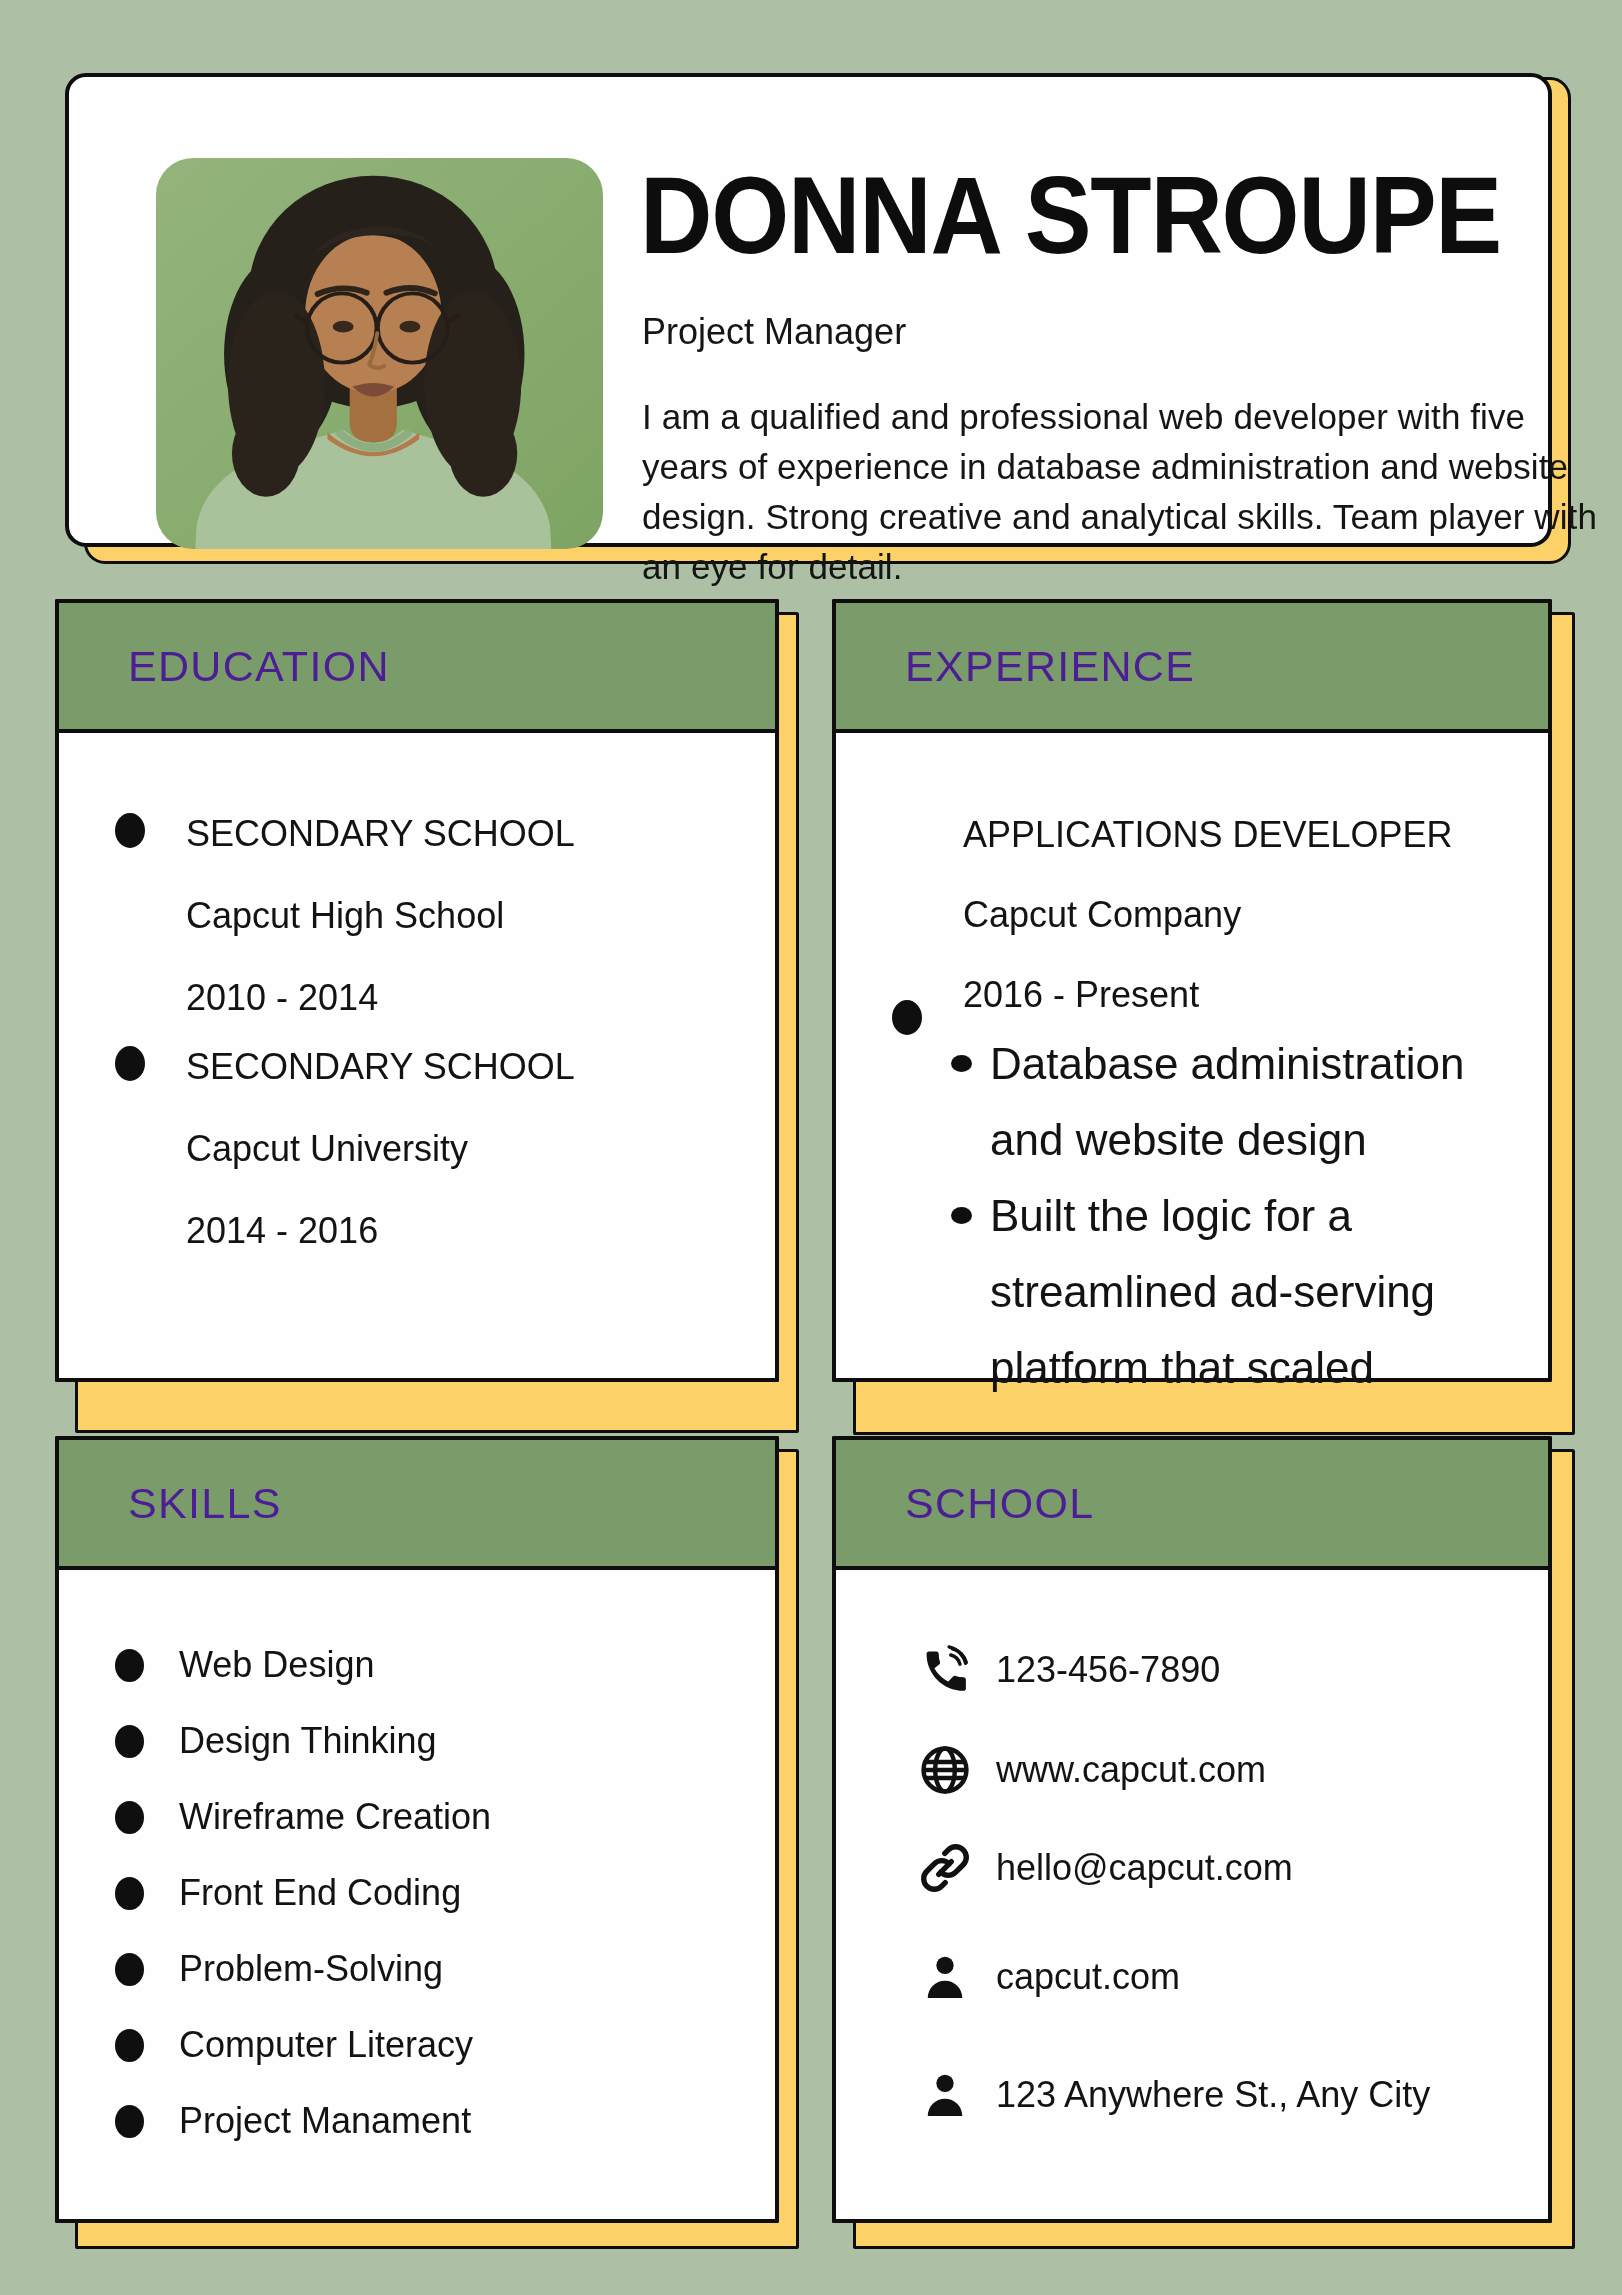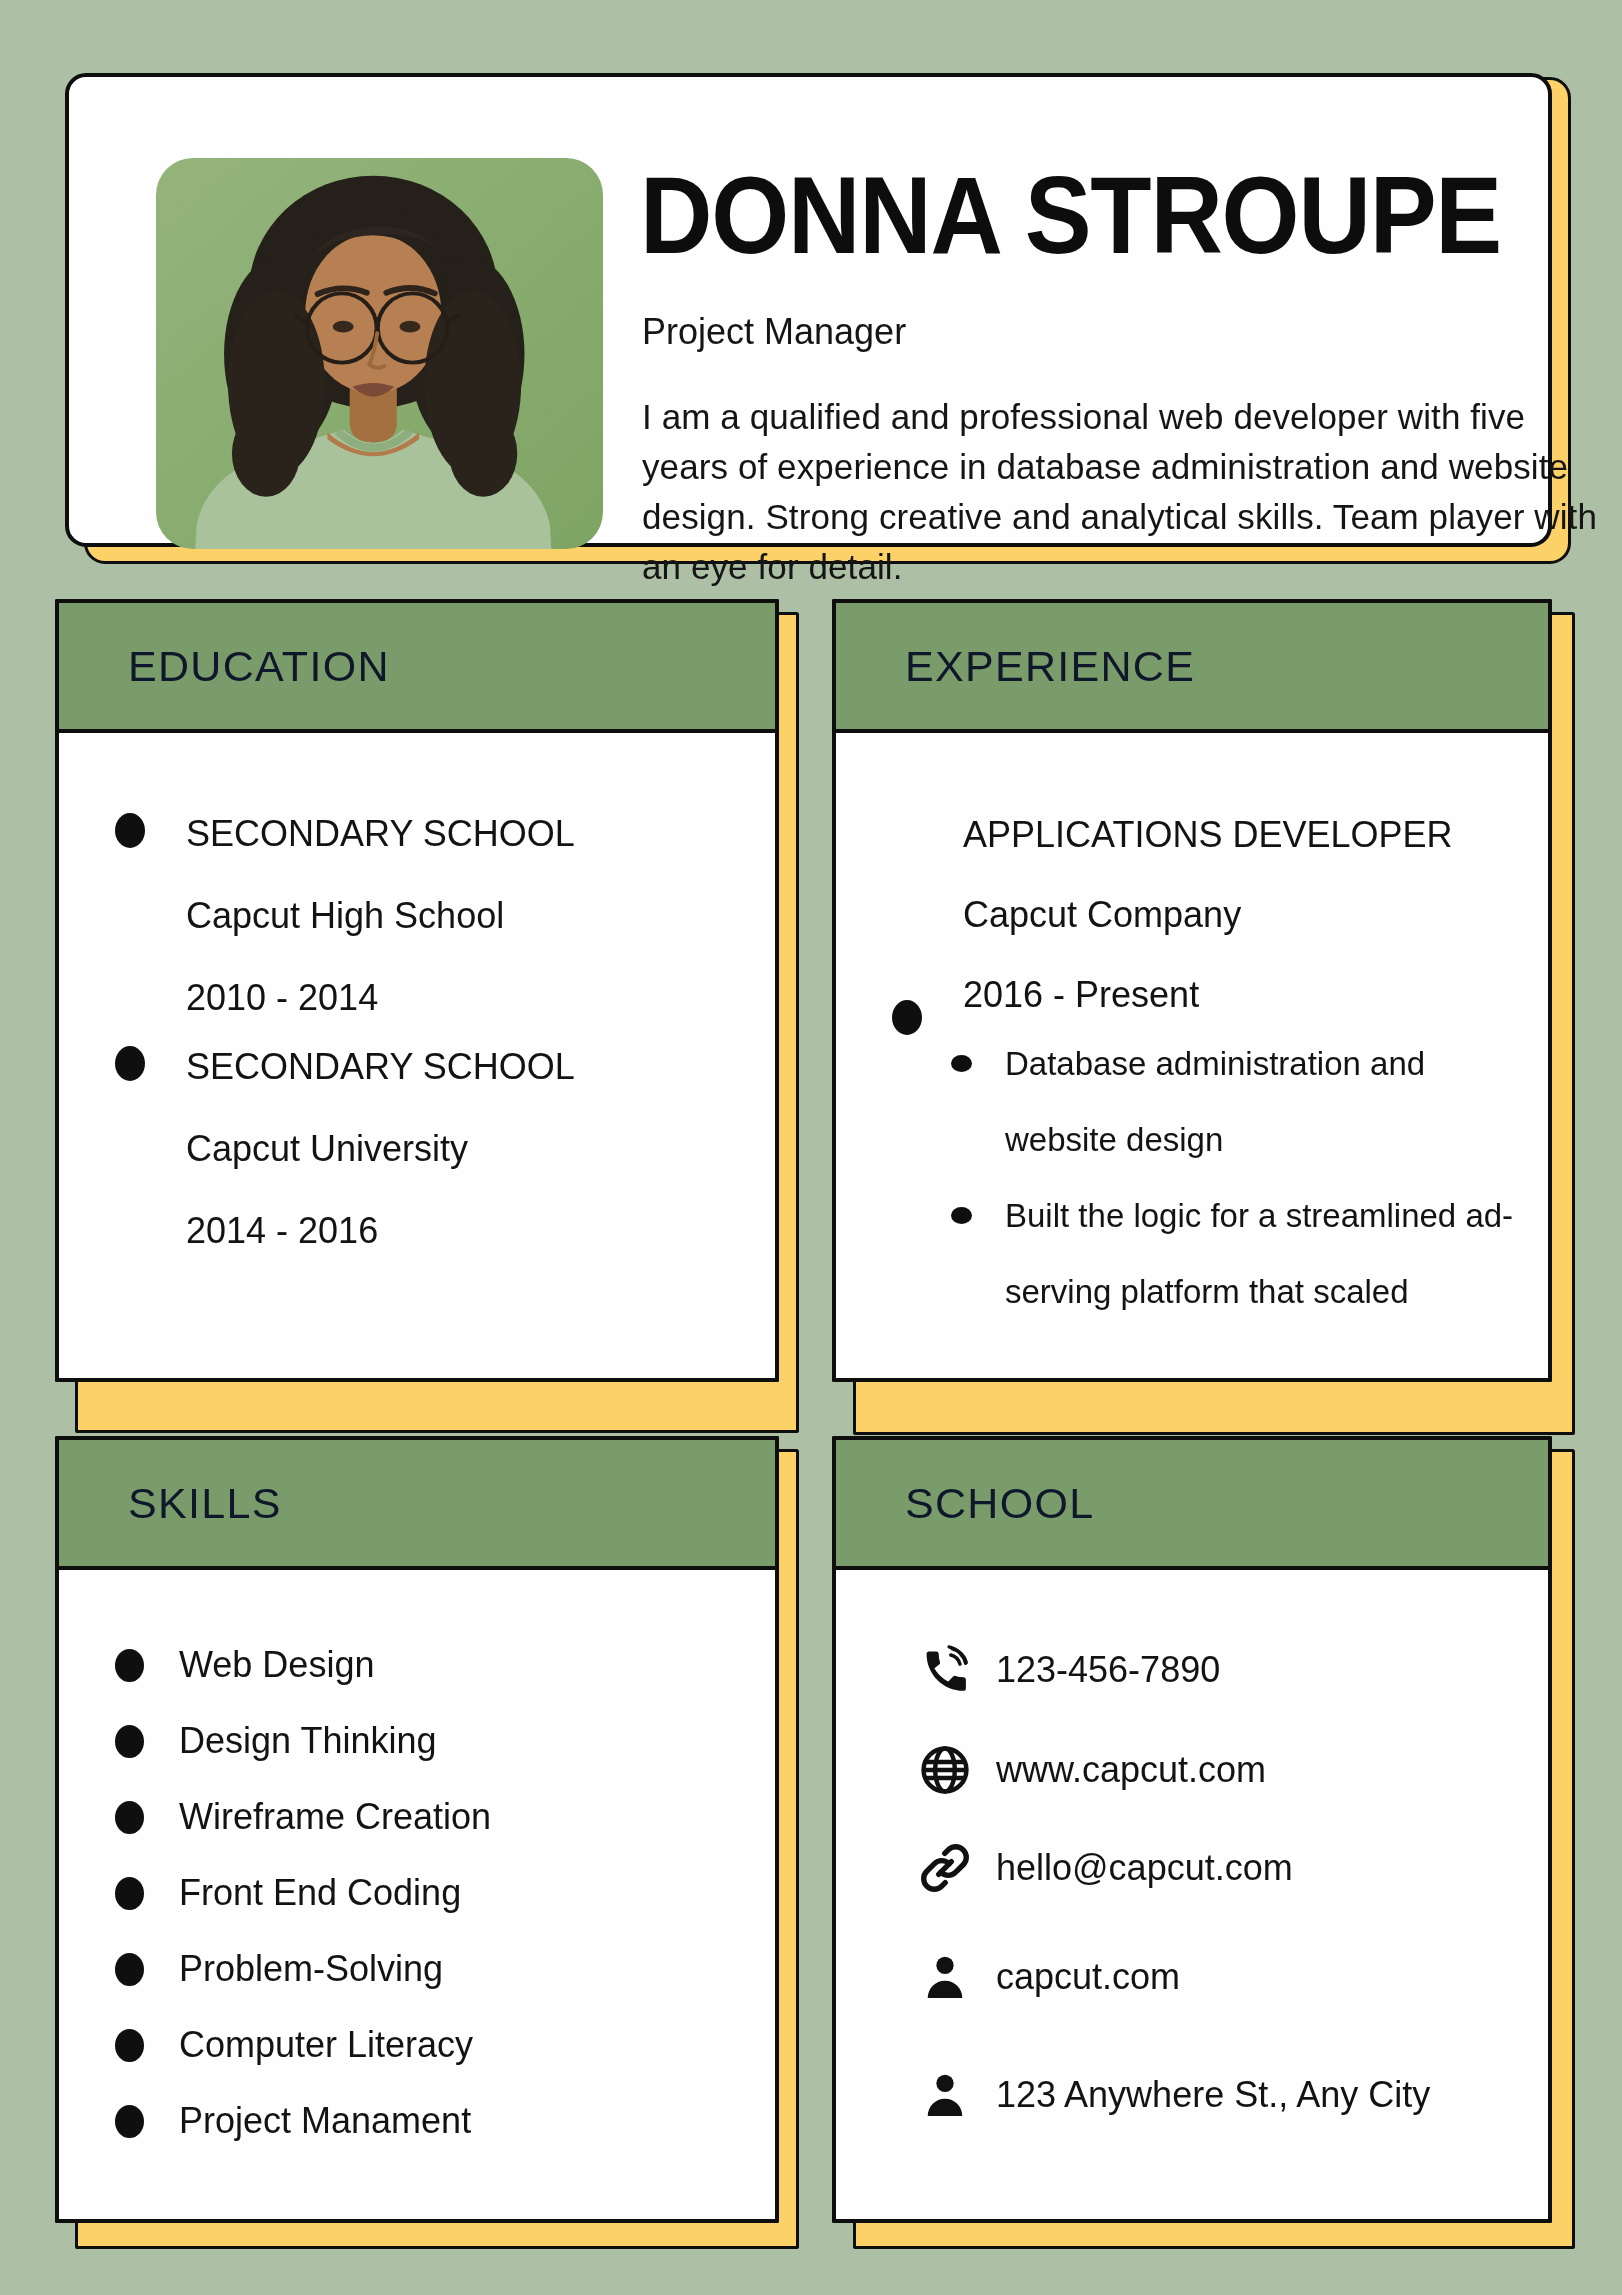--- a/index.html
+++ b/index.html
@@ -39,34 +39,34 @@
   .panel-shadow{
     position:absolute;background:#fbd168;border:3.9px solid #0e0e0e;border-radius:2.6px;box-sizing:border-box;
   }
   .panel{
     position:absolute;background:#fefefe;border:4.6px solid #0e0e0e;border-radius:1.3px;box-sizing:border-box;
   }
   .panel-header{
     height:130px;background:#7a9c6a;border-bottom:4.6px solid #0e0e0e;box-sizing:border-box;
     display:flex;align-items:center;padding-left:69px;
   }
-  .panel-title{font-size:43px;letter-spacing:1.3px;color:#0f172a;}
+  .panel-title{font-size:43px;letter-spacing:1.3px;color:#4c1d95;}
   .panel-body{position:relative;}
   .dot{background:#0f0f0f;border-radius:50%;flex:0 0 auto;}
   .dot.big{width:30px;height:35px;}
   .dot.mid{width:29px;height:33px;}
   .dot.small{width:21px;height:17px;}
   
   .entry{position:absolute;left:56px;display:flex;align-items:flex-start;}
   .entry .dot{margin-top:19.6px;}
   .entry-lines{margin-left:41px;font-size:36px;line-height:82px;}
   .xp-bullets{position:absolute;left:115px;}
   .xp-bullet{display:flex;align-items:flex-start;width:569px;}
   .xp-bullet .dot{margin-top:29px;}
-  .xp-bullet-text{margin-left:33px;width:510px;font-size:33px;line-height:76px;}
+  .xp-bullet-text{margin-left:18px;width:510px;font-size:44px;line-height:76px;}
   
   .skills-list{position:absolute;left:56px;top:186px;}
   .skill-row{height:76px;display:flex;align-items:center;}
   .skill-row span.label{margin-left:35px;font-size:36px;}
   
   .contact-row{position:absolute;left:79px;height:65px;display:flex;align-items:center;}
   .contact-row .cicon{width:60px;height:60px;flex:0 0 auto;display:flex;align-items:center;justify-content:center;}
   .contact-row .cicon svg{width:56px;height:56px;}
   .contact-row span.label{margin-left:21px;font-size:36px;}
 </style>

